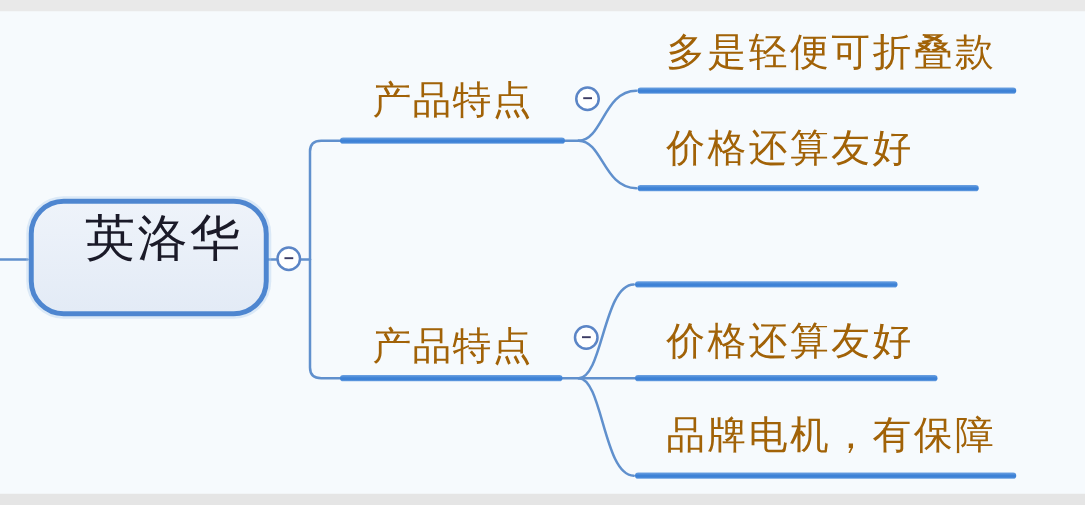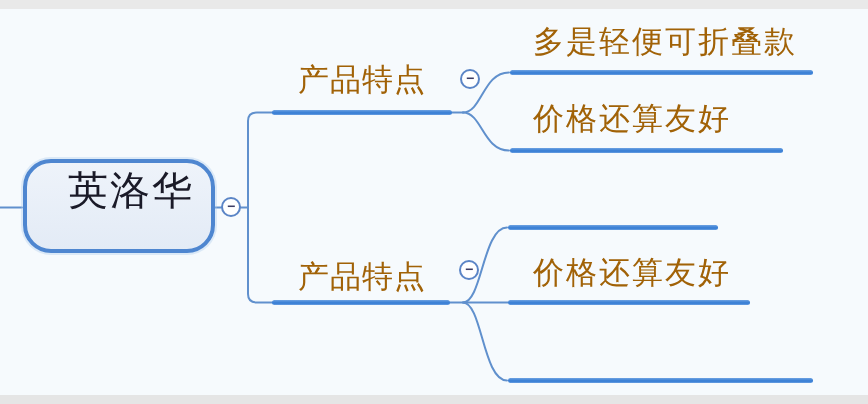--- a/index.html
+++ b/index.html
@@ -155,15 +155,16 @@
   <div class="bar" style="left:272px; top:300px; width:178px;"></div>
   <button class="collapse-btn" style="left:459px; top:260px;">
     <span class="minus">−</span>
   </button>
 
   <div class="bar" style="left:508px; top:225px; width:210px;"></div>
 
   <div class="topic-label child-label" style="top:255px;">价格还算友好</div>
   <div class="bar" style="left:508px; top:300px; width:242px;"></div>
 
+  <div class="topic-label child-label" style="top:330px;">品牌电机，有保障</div>
   <div class="bar" style="left:508px; top:378px; width:305px;"></div>
 
 </div>
 
 </body></html>

